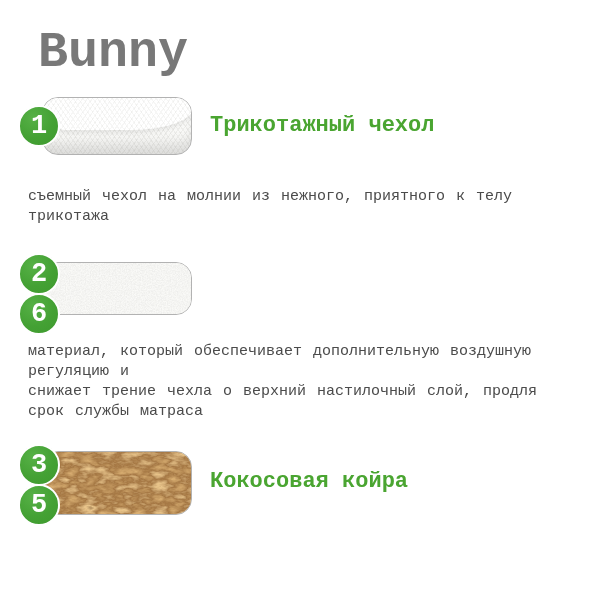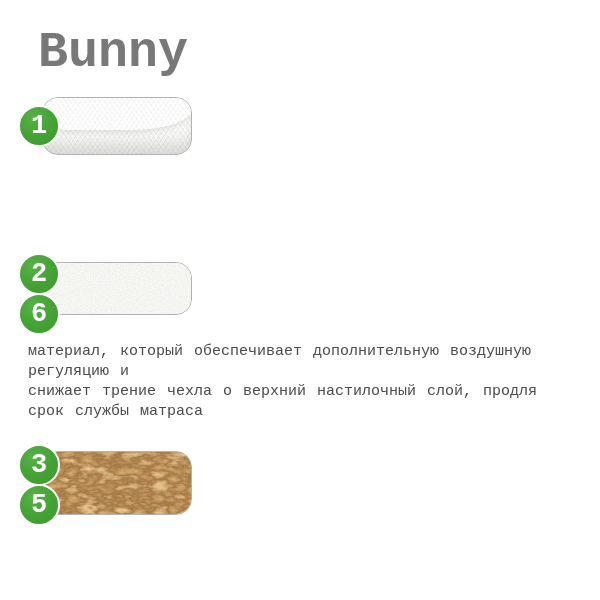--- a/index.html
+++ b/index.html
@@ -115,20 +115,22 @@
 </style>
 </head>
 <body>
 
 <div class="canvas">
 
   <h1 class="title">Bunny</h1>
 
   <div class="layer knit" id="layer1"></div>
   <div class="badge" id="badge-1">1</div>
+  <h2 class="heading" id="heading1">Трикотажный чехол</h2>
+  <p class="desc" id="desc1">съемный чехол на молнии из нежного, приятного к телу трикотажа</p>
 
   <div class="layer" id="layer2">
     <svg class="tex" preserveAspectRatio="none">
       <filter id="texGeo" x="-5%" y="-5%" width="110%" height="110%">
         <feTurbulence type="fractalNoise" baseFrequency="0.8" numOctaves="2" seed="11" stitchTiles="stitch"></feTurbulence>
         <feColorMatrix type="saturate" values="0"></feColorMatrix>
         <feComponentTransfer>
           <feFuncR type="table" tableValues="0.76 0.96 0.86 0.97"></feFuncR>
           <feFuncG type="table" tableValues="0.76 0.96 0.86 0.97"></feFuncG>
           <feFuncB type="table" tableValues="0.74 0.94 0.84 0.95"></feFuncB>
@@ -153,14 +155,15 @@
           <feFuncG type="table" tableValues="0.11 0.56 0.19 0.43 0.28"></feFuncG>
           <feFuncB type="table" tableValues="0.03 0.26 0.06 0.17 0.10"></feFuncB>
           <feFuncA type="linear" slope="0" intercept="1"></feFuncA>
         </feComponentTransfer>
       </filter>
       <rect width="100%" height="100%" fill="#8a5526" filter="url(#texCoir)"></rect>
     </svg>
   </div>
   <div class="badge" id="badge-3">3</div>
   <div class="badge" id="badge-5">5</div>
+  <h2 class="heading" id="heading3">Кокосовая койра</h2>
 
 </div>
 
 </body></html>

